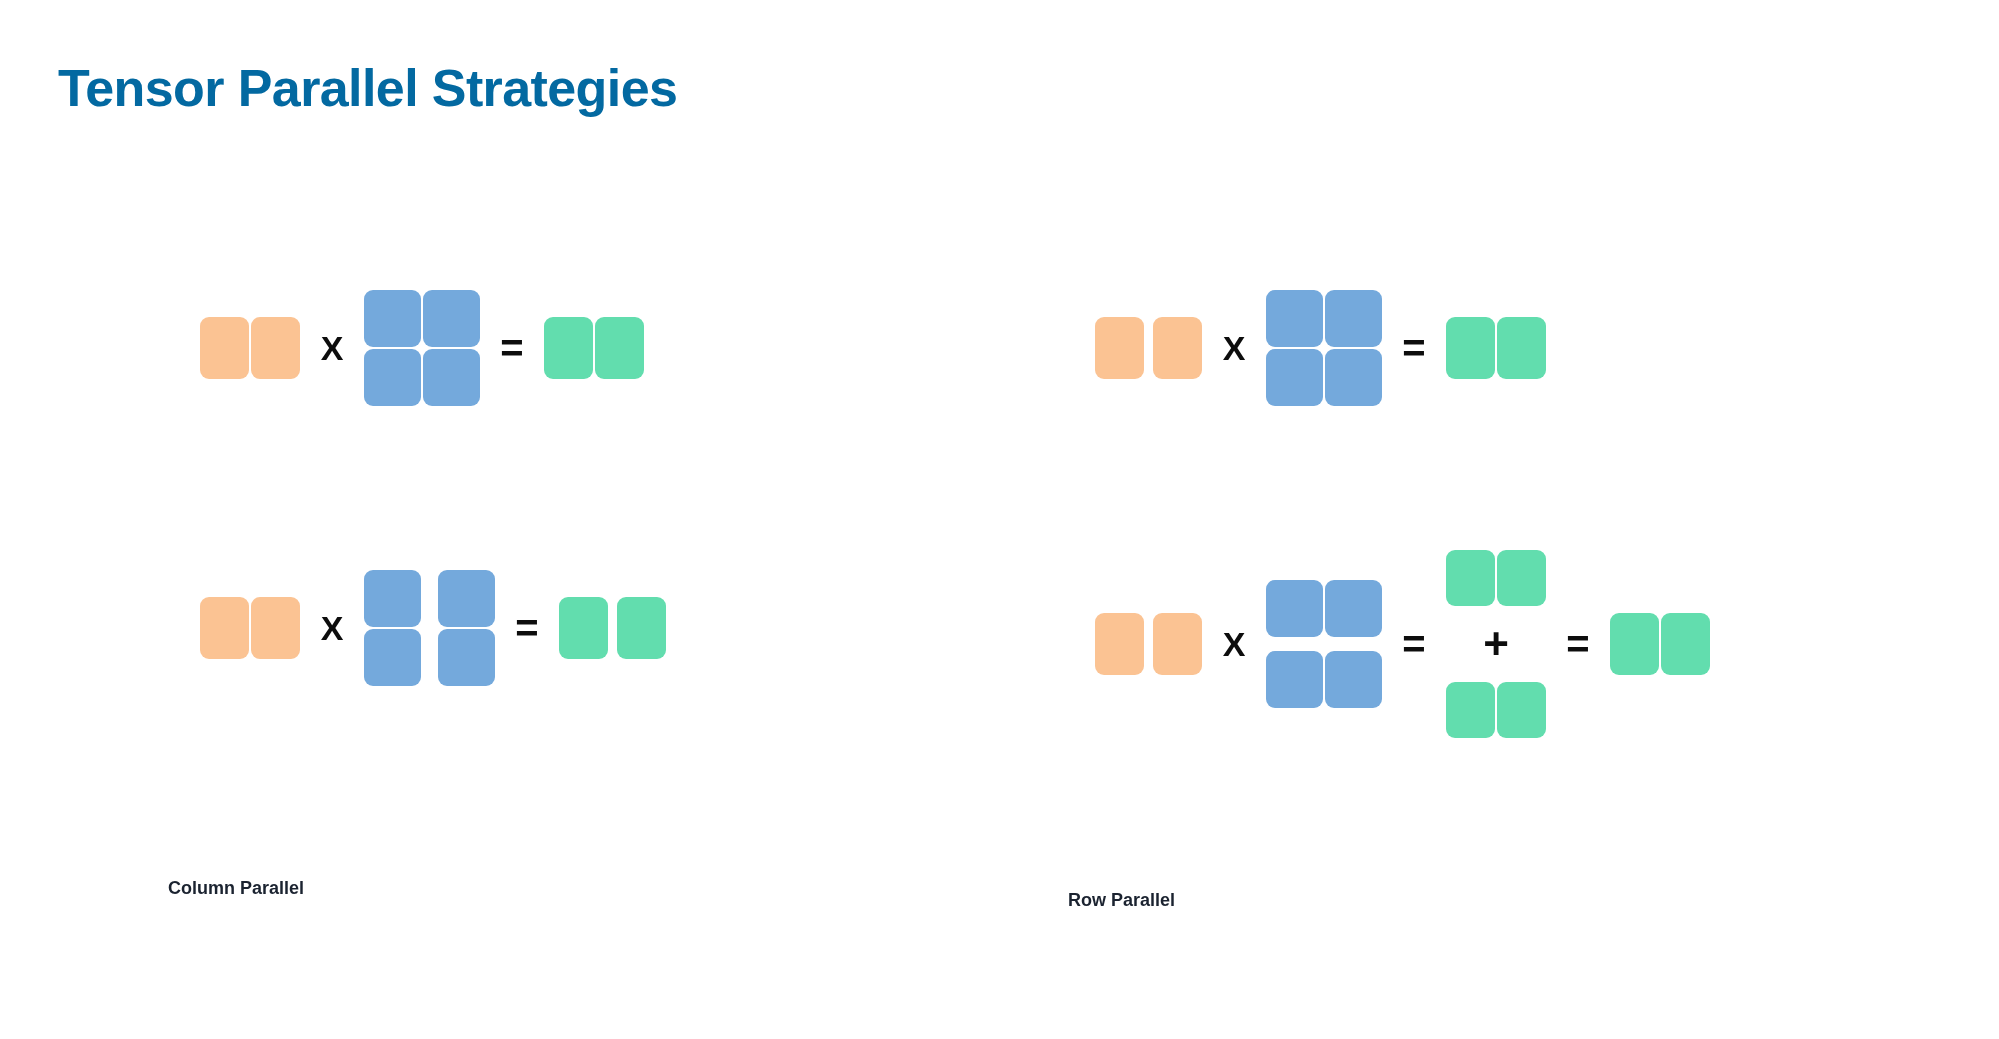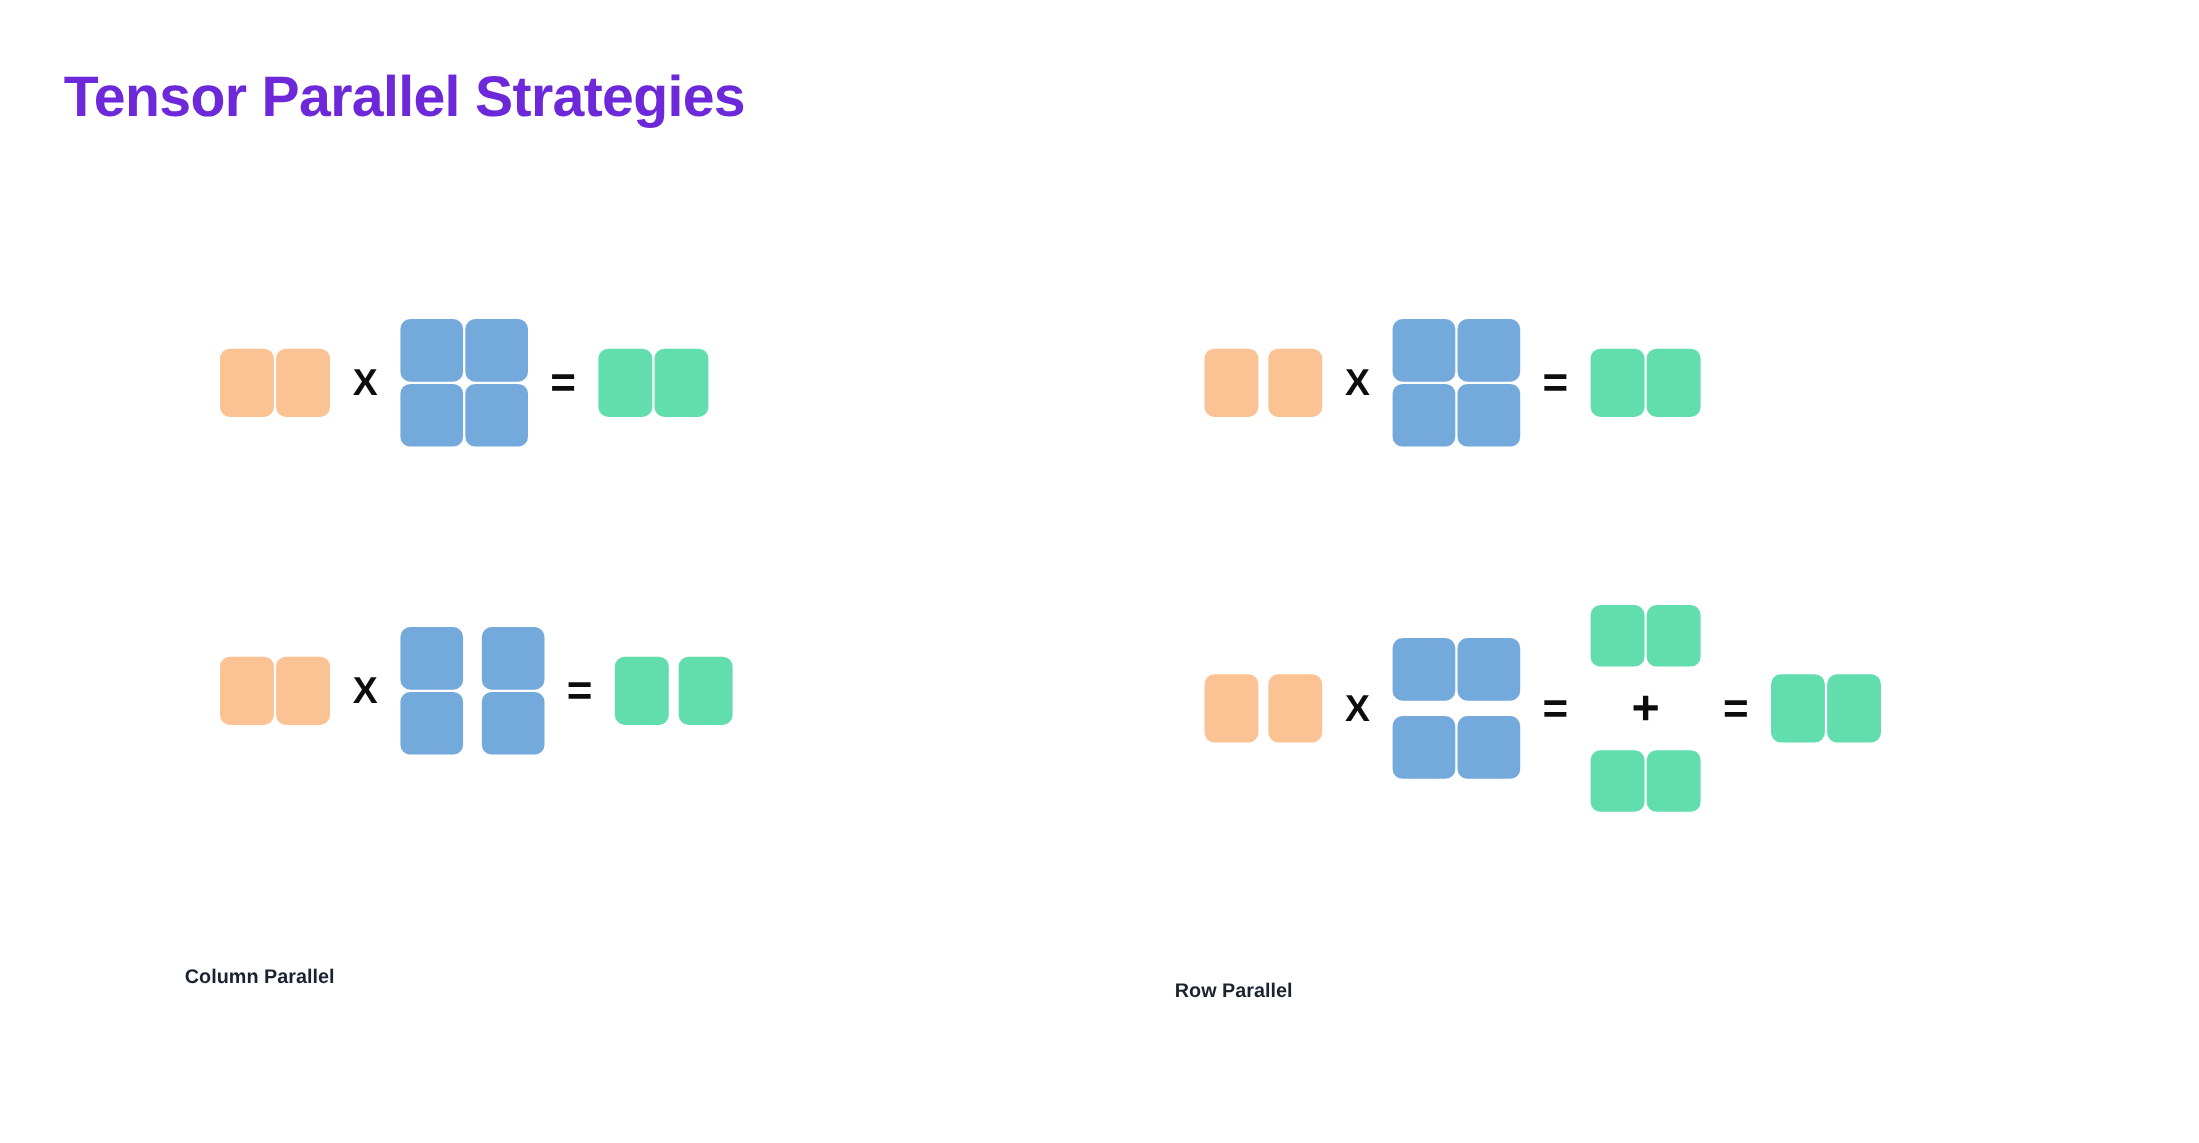--- a/index.html
+++ b/index.html
@@ -120,21 +120,21 @@
     white-space: nowrap;
   }
   #caption-column-parallel { left: 168px; top: 648px; }
   #caption-row-parallel    { left: 68px;  top: 660px; }
 </style>
 </head>
 <body style="background: rgb(255, 255, 255);">
 
 <div id="canvas">
 
-  <div class="page-title" style="color: #6d28d9; text-align: right;">Tensor Parallel Strategies</div>
+  <div class="page-title" style="color: #0369a1; text-align: right;">Tensor Parallel Strategies</div>
 
   <div class="panel" id="panel-column-parallel">
 
     <div class="equation" id="eq-col-unsharded">
 
       <div class="matrix cols gap-hair-x">
         <div class="cell v c-orange" style="background: rgb(251, 195, 147);"></div>
         <div class="cell v c-orange" style="background: rgb(251, 195, 147);"></div>
       </div>
 

